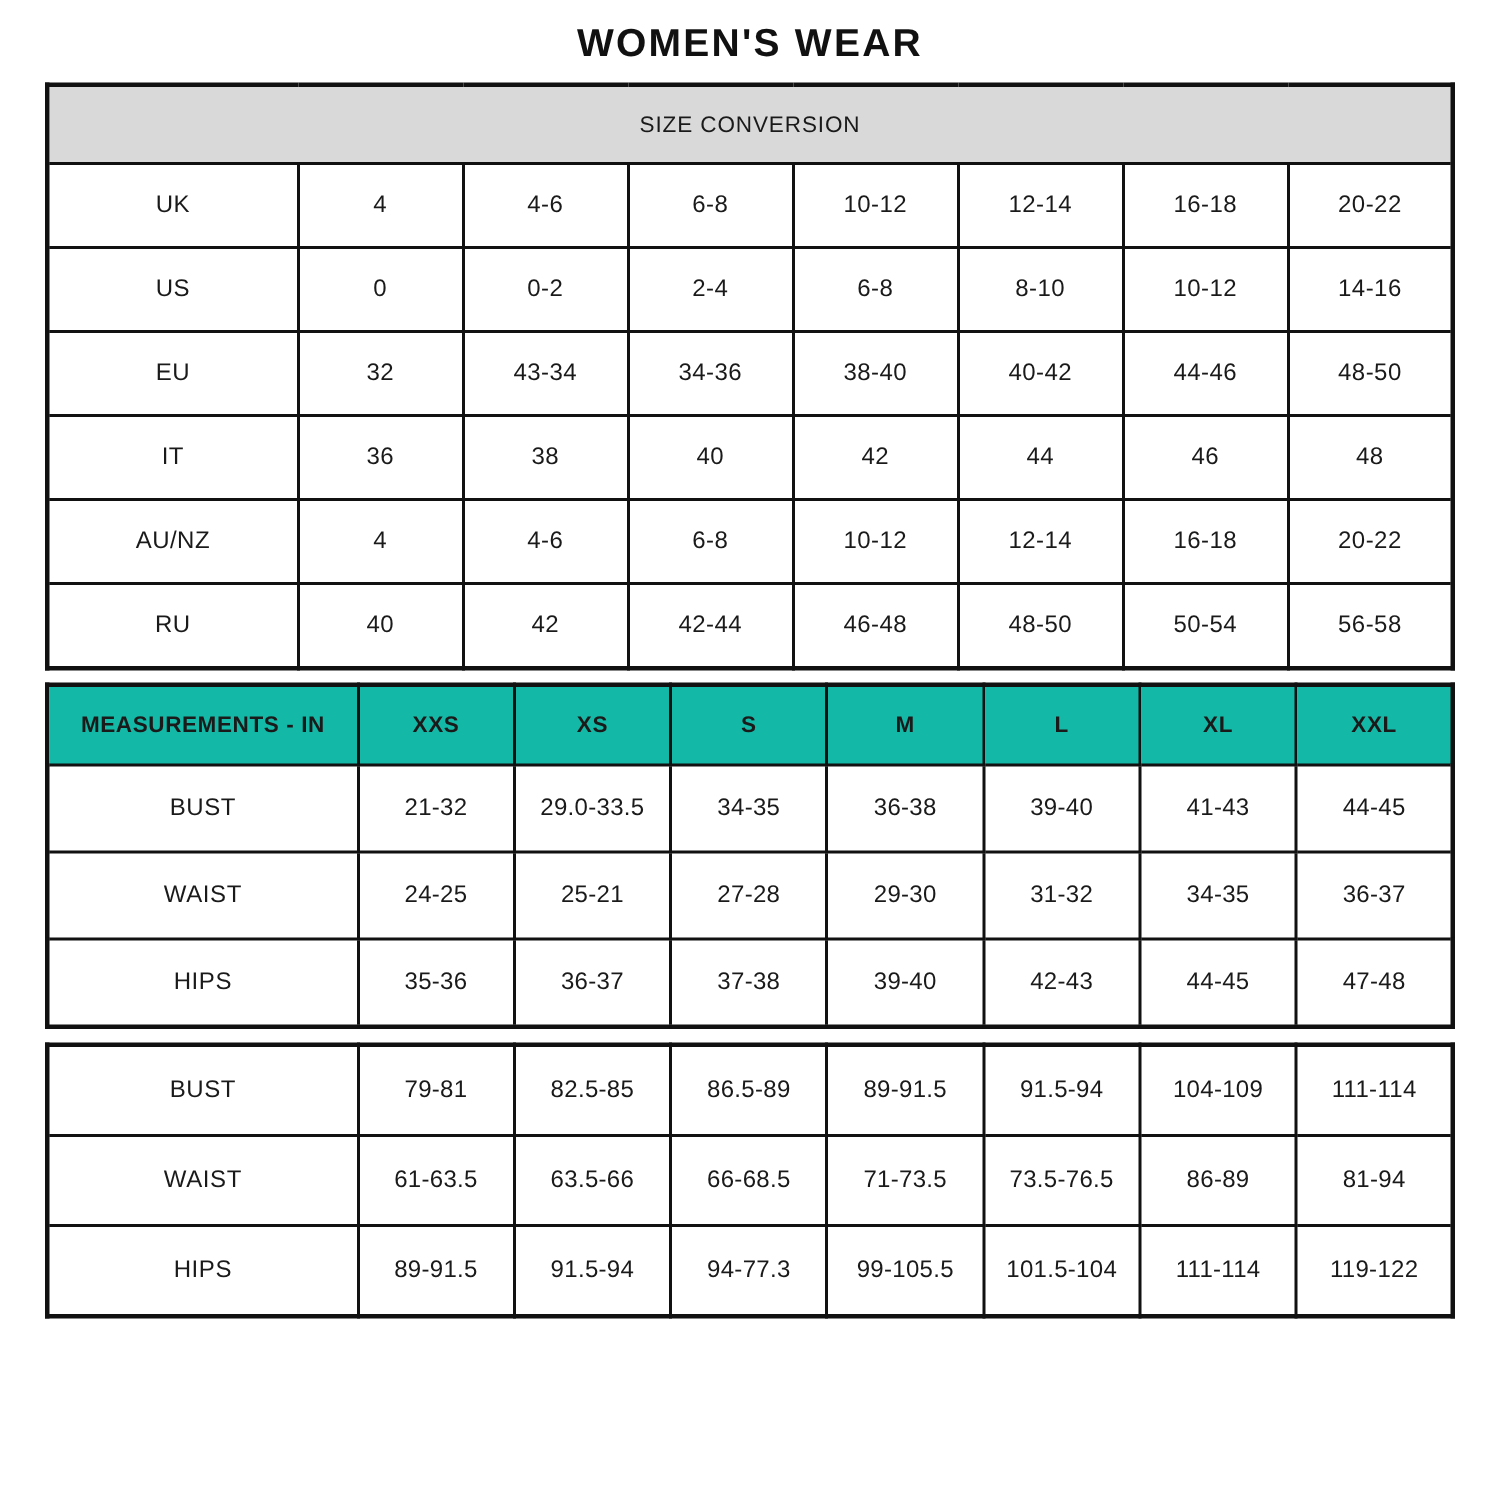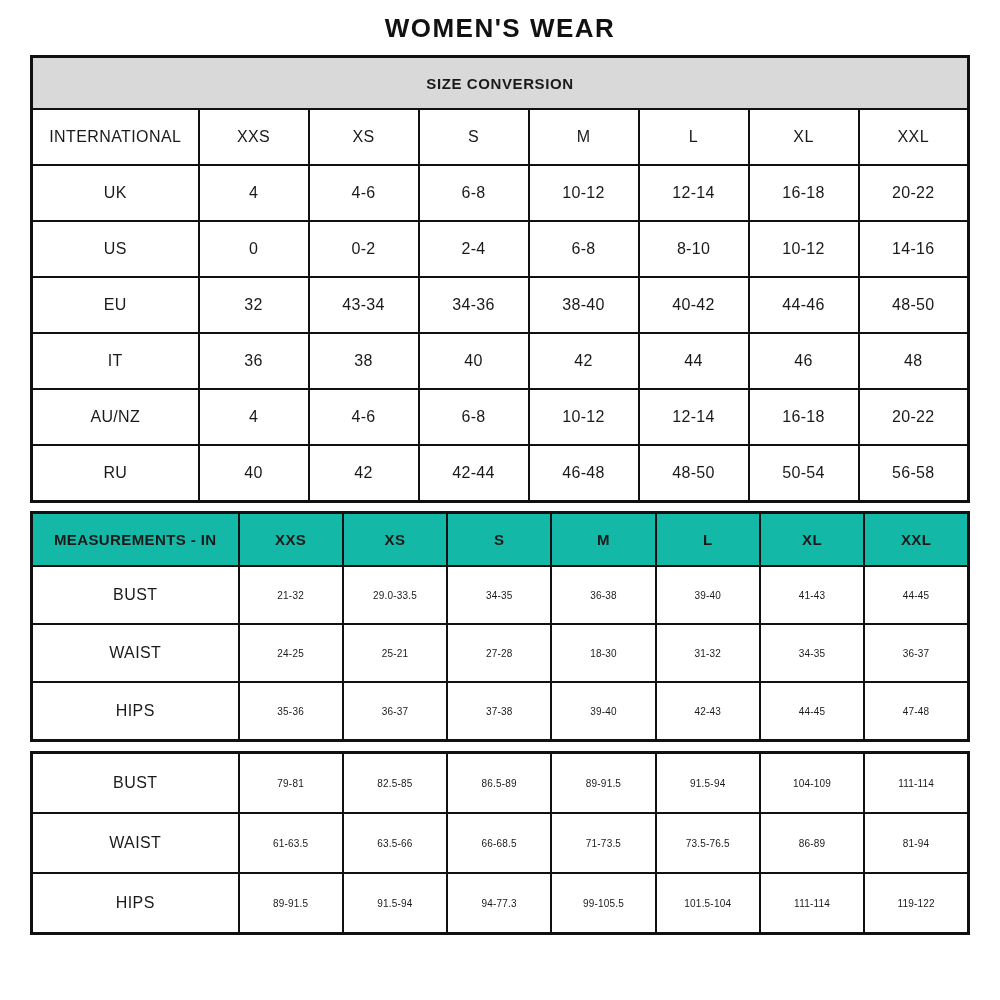--- a/index.html
+++ b/index.html
@@ -43,21 +43,21 @@
     padding: 0;
     overflow: hidden;
     white-space: nowrap;
   }
 
   
   table.t1 { margin-bottom: 8px; }
   table.t1 td.title-cell {
     height: 50px;
     font-size: 15px;
-    font-weight: bold;
+    font-weight: normal;
     letter-spacing: 0.6px;
     background: #d9d9d9;
   }
   table.t1 tr.header-row td {
     height: 54px;
     font-size: 16px;
     letter-spacing: 0.4px;
   }
   table.t1 td.label-cell,
   table.t1 td.value-cell {
@@ -75,51 +75,41 @@
     letter-spacing: 0.4px;
     background: #14b8a6;
   }
   table.meas td.label-cell {
     height: 56px;
     font-size: 16px;
     letter-spacing: 0.4px;
   }
   table.meas td.value-cell {
     height: 56px;
-    font-size: 10px;
+    font-size: 16px;
     letter-spacing: 0.2px;
   }
   table.t3 td.label-cell,
   table.t3 td.value-cell { height: 58px; }
 </style>
 </head>
 <body>
 
 <div class="page">
 
   <h1 class="page-title">WOMEN'S WEAR</h1>
 
   <table class="sheet t1">
     <colgroup>
       <col style="width:167px">
       <col span="7">
     </colgroup>
     <tbody>
         <tr>
           <td class="title-cell" colspan="8">SIZE CONVERSION</td>
-        </tr>
-        <tr class="header-row">
-          <td class="label-cell">INTERNATIONAL</td>
-          <td class="size-cell">XXS</td>
-          <td class="size-cell">XS</td>
-          <td class="size-cell">S</td>
-          <td class="size-cell">M</td>
-          <td class="size-cell">L</td>
-          <td class="size-cell">XL</td>
-          <td class="size-cell">XXL</td>
         </tr>
         <tr>
           <td class="label-cell">UK</td>
           <td class="value-cell">4</td>
           <td class="value-cell">4-6</td>
           <td class="value-cell">6-8</td>
           <td class="value-cell">10-12</td>
           <td class="value-cell">12-14</td>
           <td class="value-cell">16-18</td>
           <td class="value-cell">20-22</td>
@@ -201,21 +191,21 @@
           <td class="value-cell">36-38</td>
           <td class="value-cell">39-40</td>
           <td class="value-cell">41-43</td>
           <td class="value-cell">44-45</td>
         </tr>
         <tr>
           <td class="label-cell">WAIST</td>
           <td class="value-cell">24-25</td>
           <td class="value-cell">25-21</td>
           <td class="value-cell">27-28</td>
-          <td class="value-cell">18-30</td>
+          <td class="value-cell">29-30</td>
           <td class="value-cell">31-32</td>
           <td class="value-cell">34-35</td>
           <td class="value-cell">36-37</td>
         </tr>
         <tr>
           <td class="label-cell">HIPS</td>
           <td class="value-cell">35-36</td>
           <td class="value-cell">36-37</td>
           <td class="value-cell">37-38</td>
           <td class="value-cell">39-40</td>

